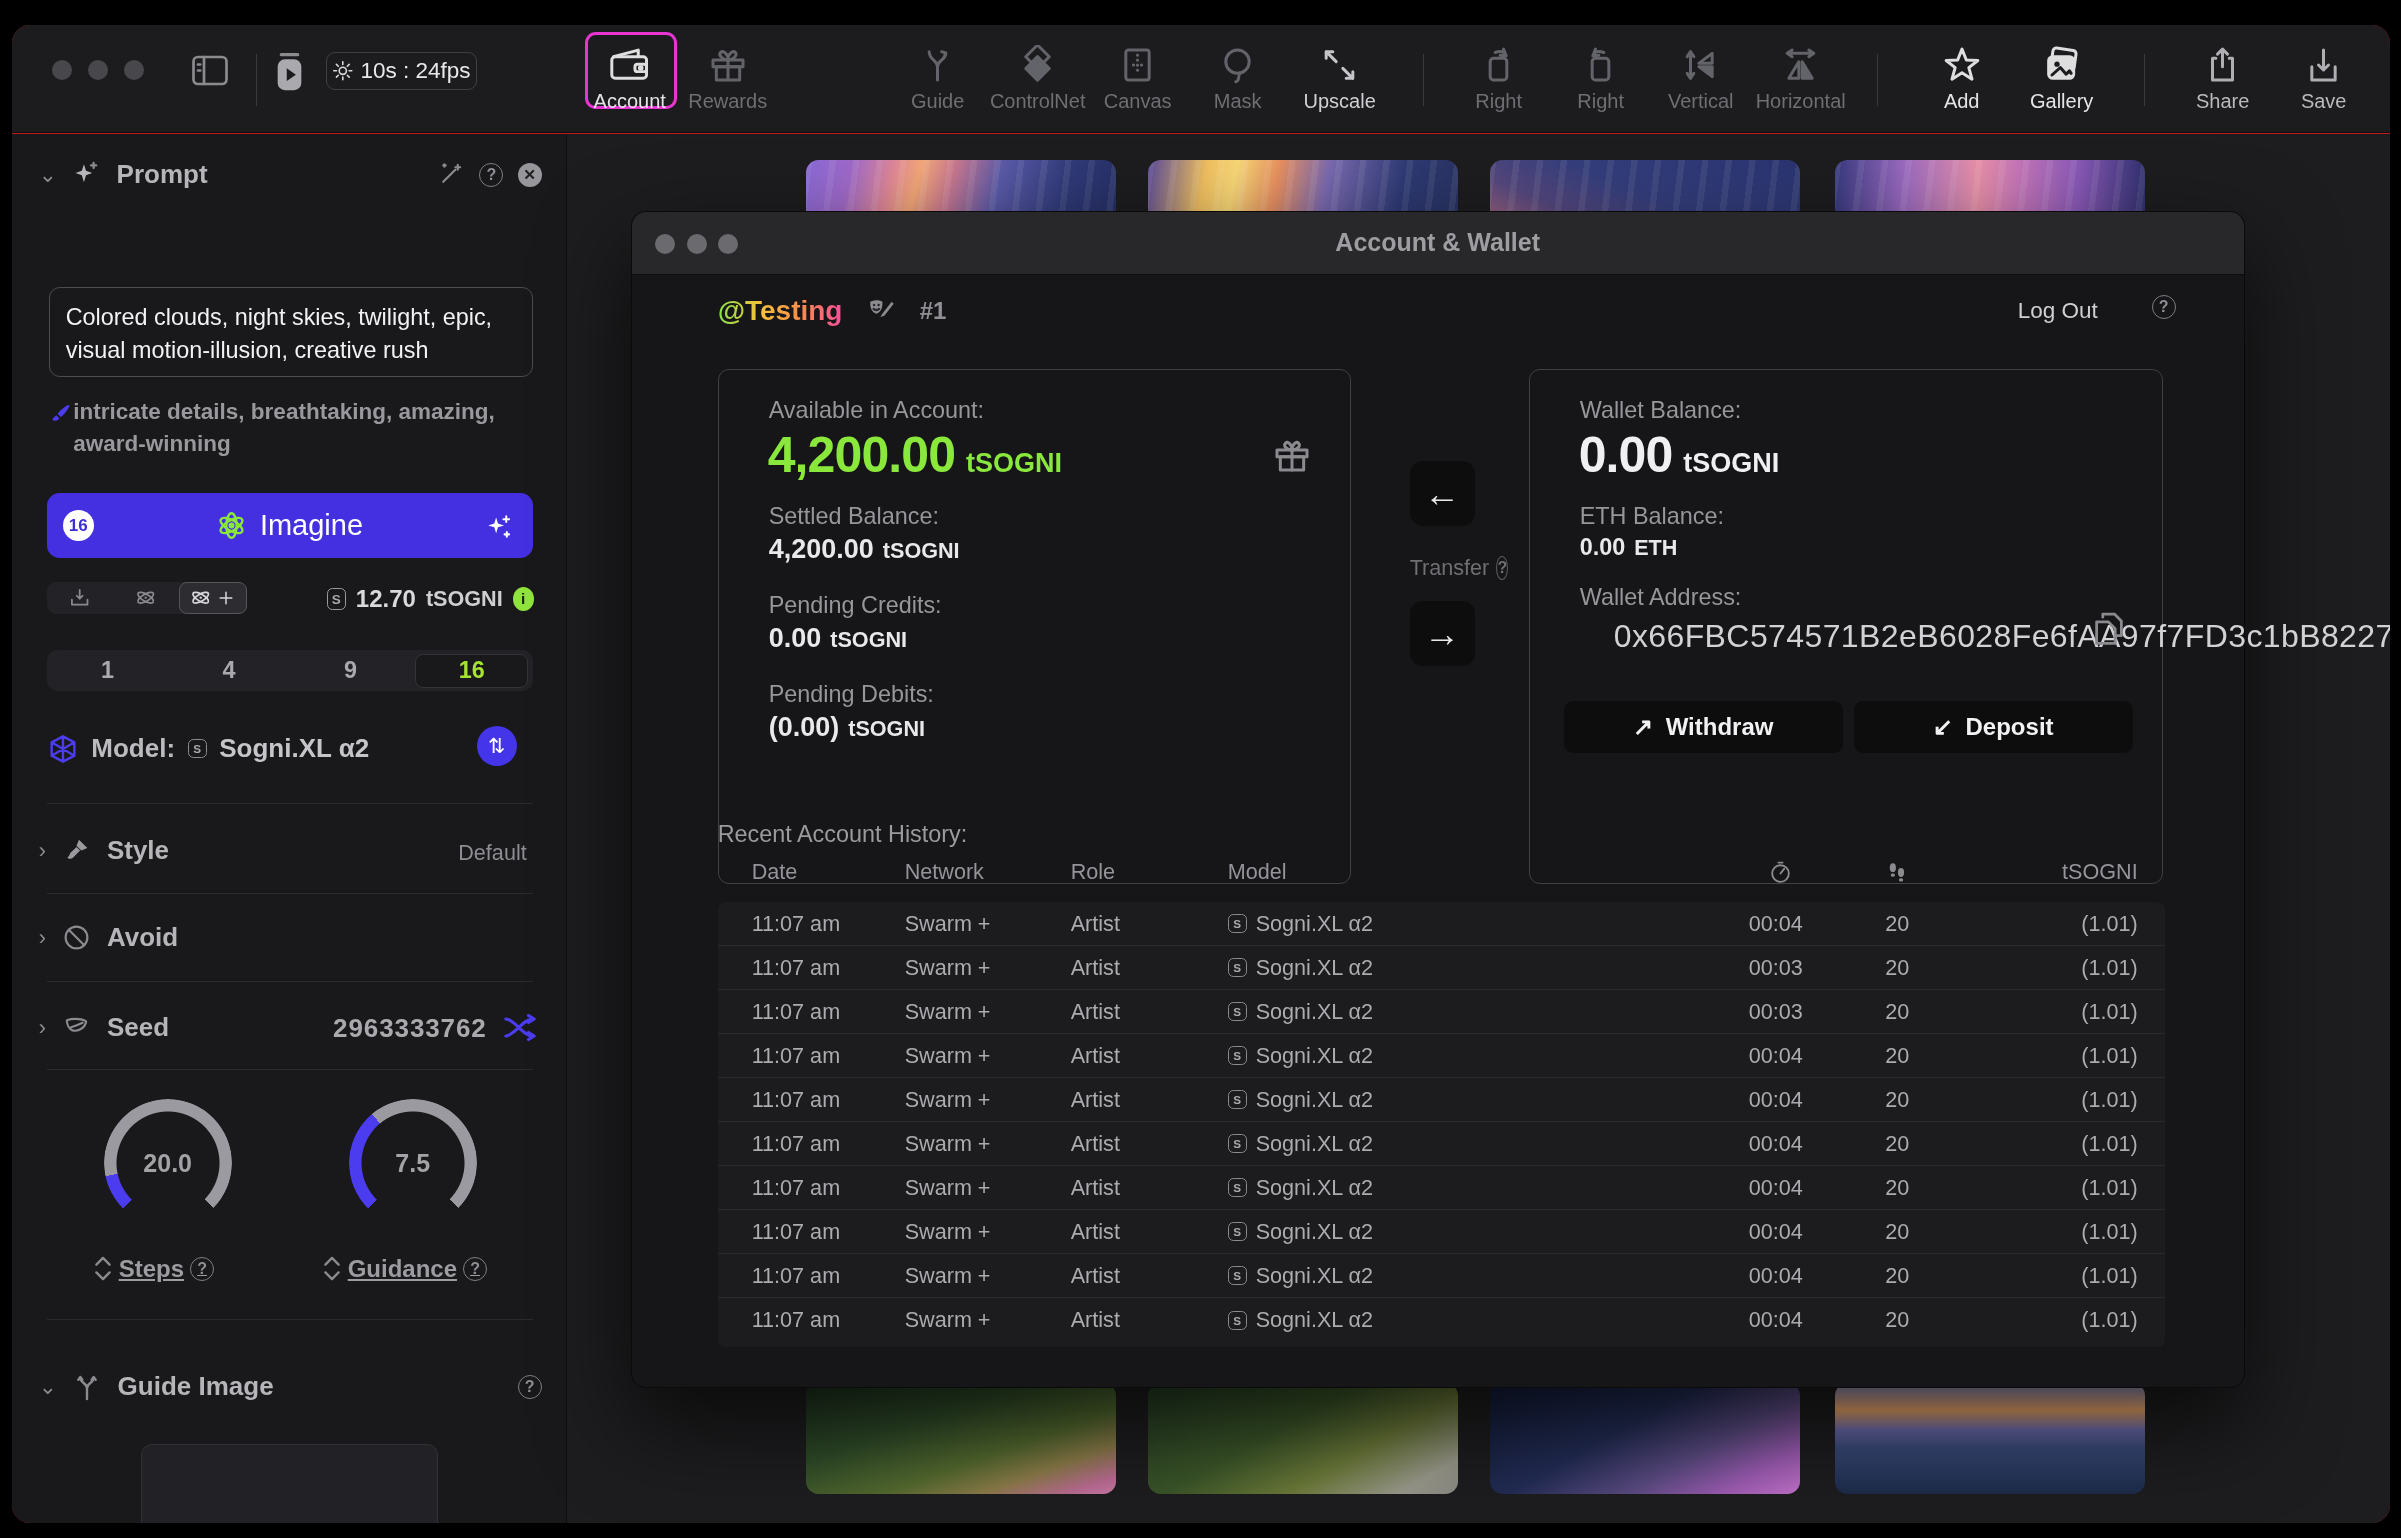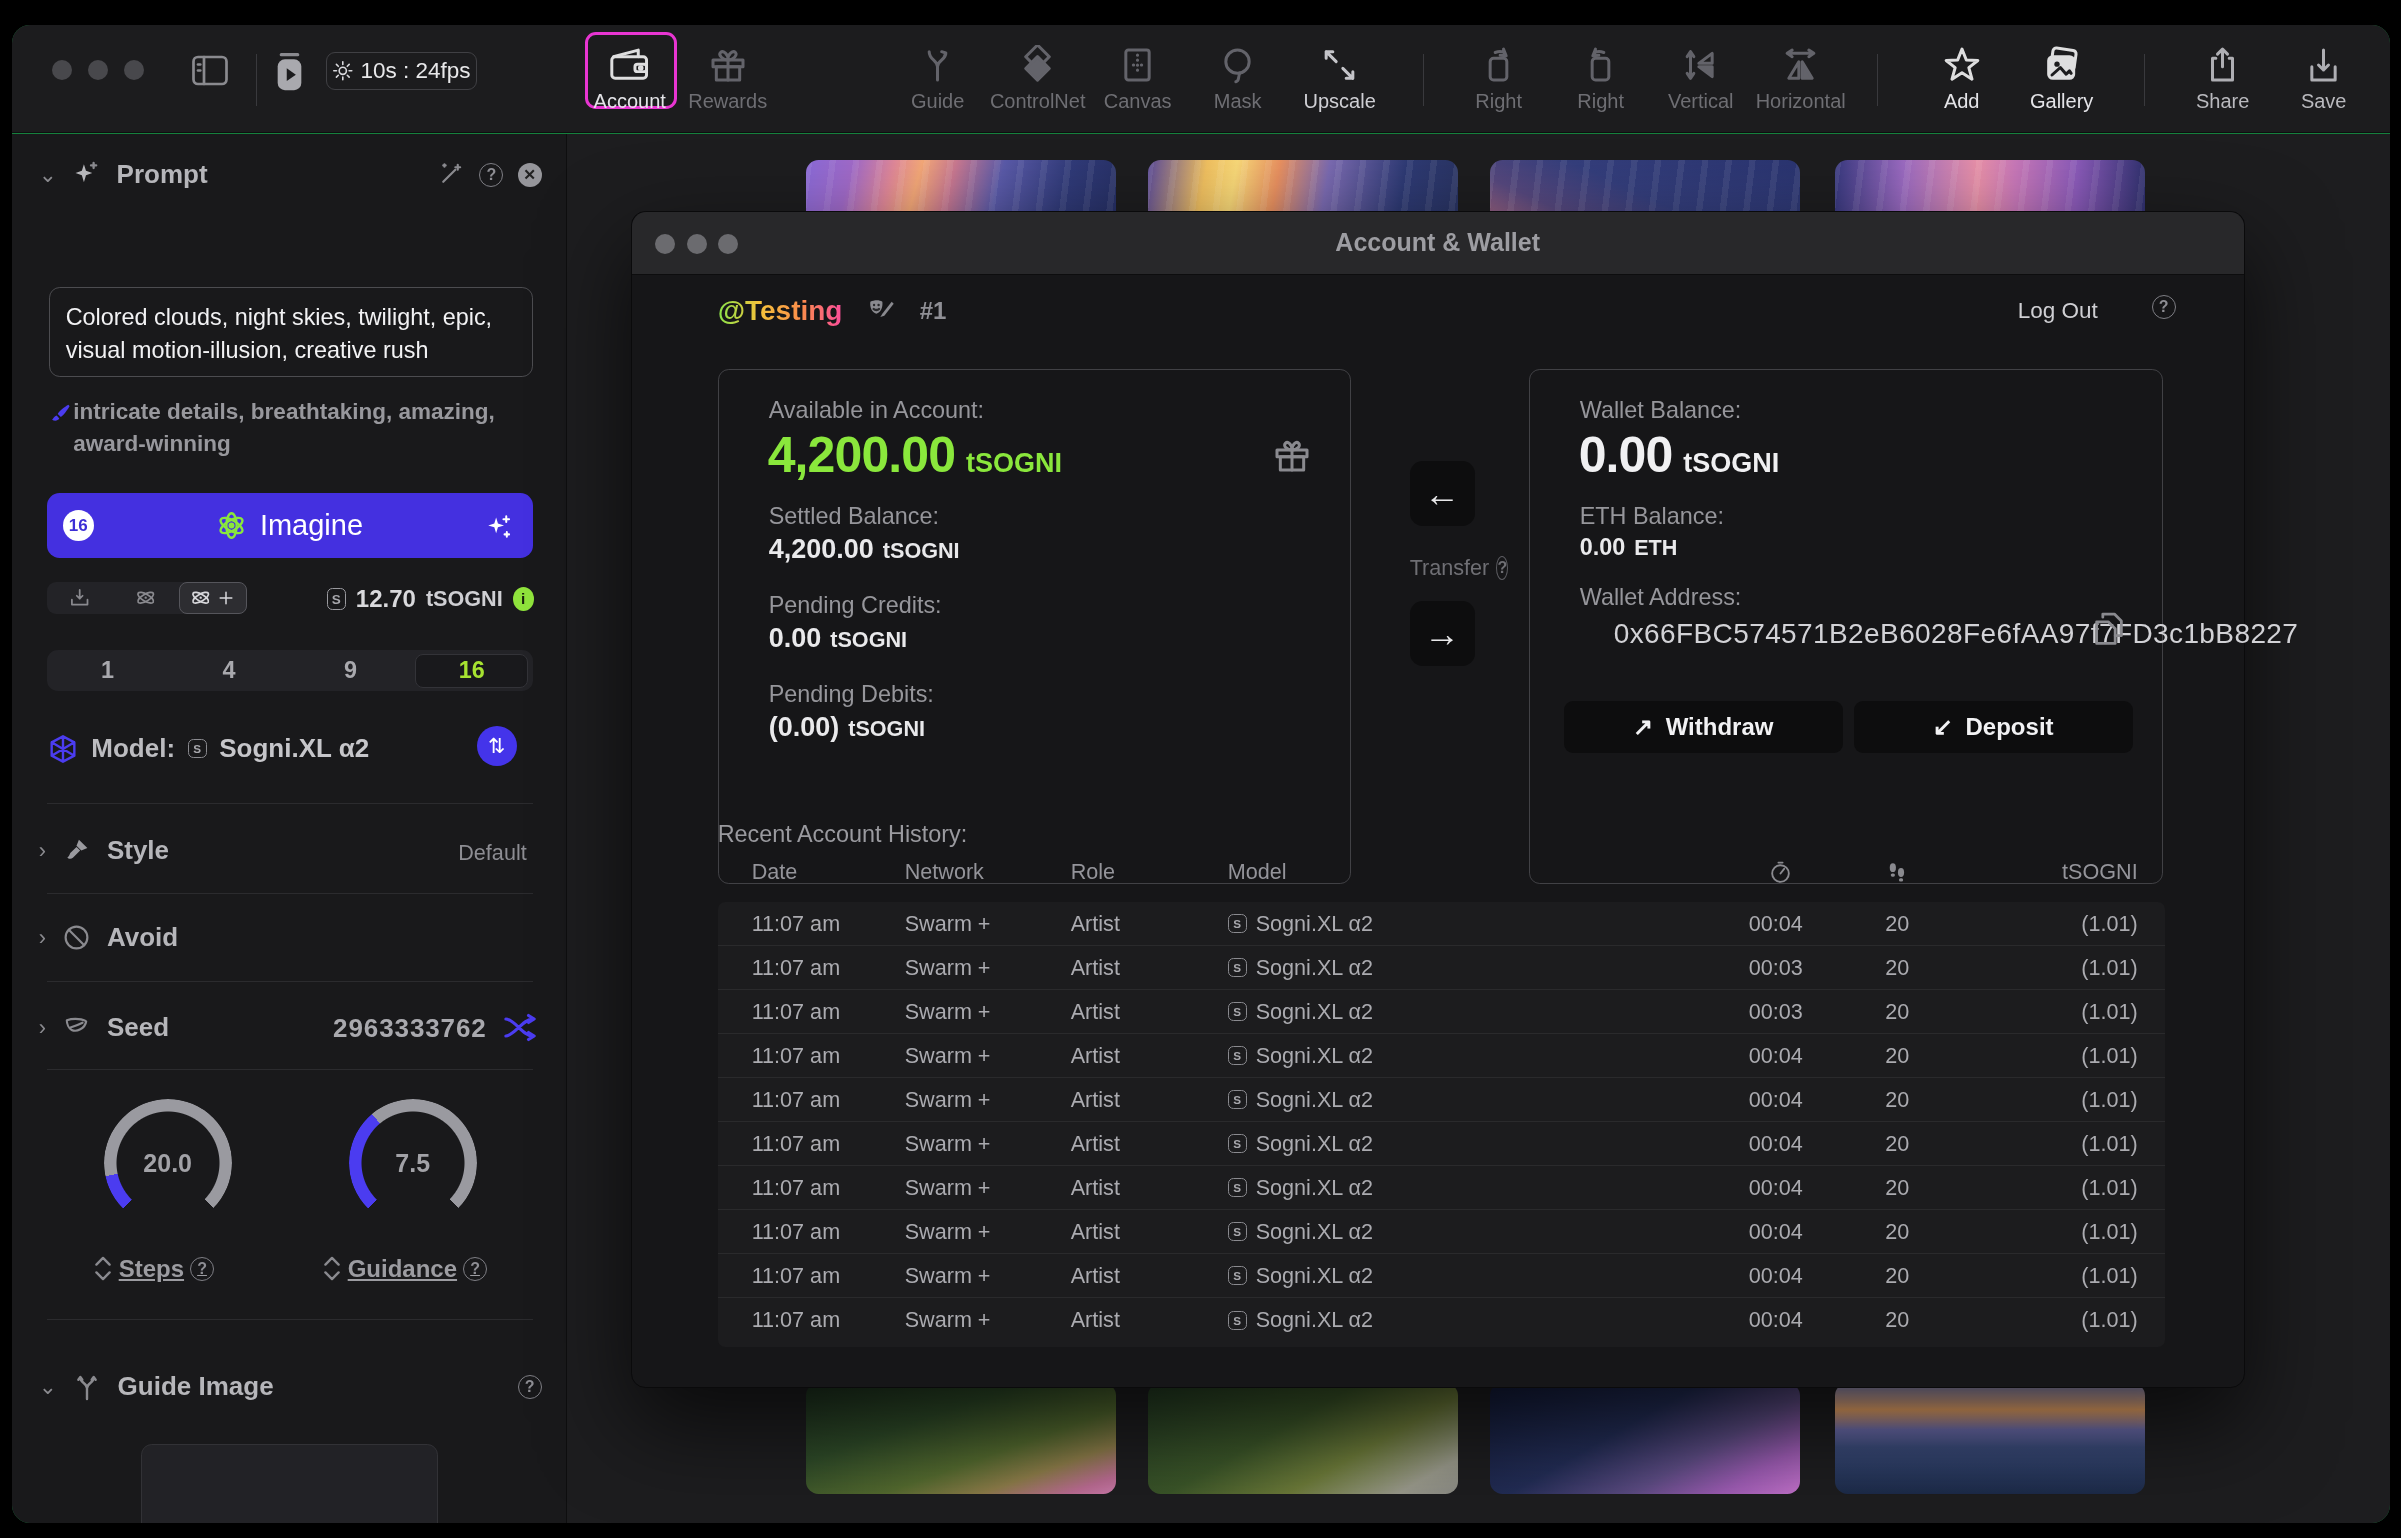--- a/index.html
+++ b/index.html
@@ -1,17 +1,17 @@
 <!DOCTYPE html>
 <html style="font-size:14.4px"><head>
 <meta charset="utf-8">
 <style>
   * { margin:0; padding:0; box-sizing:border-box; }
   html,body { width:2401px; height:1539px; background:#000; font-family:"Liberation Sans",sans-serif; overflow:hidden; }
-  .window { position:absolute; left:11.7px; top:25px; width:2378px; height:1498px; background:#15803d; border-radius:18px; overflow:hidden; }
+  .window { position:absolute; left:11.7px; top:25px; width:2378px; height:1498px; background:#b91c1c; border-radius:18px; overflow:hidden; }
 
   
   .toolbar { position:absolute; left:0; top:0; width:100%; height:108px; background:#1c1c1e; border-bottom:0.9px solid #0e0e0f; }
   .tdot { position:absolute; top:35px; width:20px; height:20px; border-radius:50%; background:#48484c; }
   .vdiv { position:absolute; top:29px; width:0.9px; height:52px; background:#39393d; }
   .tbtn { position:absolute; top:20px; width:117px; transform:translateX(-50%); text-align:center; color:#6e6e73; cursor:default; }
   .tbtn svg { stroke:#63636a; }
   .tbtn .tlabel { display:block; margin-top:5.4px; font-size:20px; }
   .tbtn.bright { color:#cfcfd4; } .tbtn.bright svg { stroke:#c4c4c9; }
   .tbtn.lit { color:#e4e4e8; } .tbtn.lit svg { stroke:#dededf; }
@@ -86,21 +86,21 @@
   .mq { position:absolute; right:68px; top:83px; }
   .wbox { position:absolute; top:157px; width:633px; height:515px; border:1.3px solid #414145; border-radius:10.8px; }
   .wlabel { position:absolute; left:50px; color:#96969b; font-size:23.4px; }
   .wbig { position:absolute; left:49px; display:flex; align-items:baseline; gap:10.8px; }
   .green { color:#8ae73c; }
   .white { color:#f0f0f2; }
   .bignum { font-size:50px; font-weight:bold; letter-spacing:-0.9px; }
   .bigunit { font-size:27px; font-weight:bold; }
   .wval { position:absolute; left:50px; display:flex; align-items:baseline; gap:9px; color:#e9e9eb; }
   .wval .v { font-size:27px; font-weight:bold; } .wval .u { font-size:21.6px; font-weight:bold; }
-  .addr { color:#d2d2d6; font-size:28px; letter-spacing:0.4px;margin-left:12px; }
+  .addr { color:#d2d2d6; font-size:32px; letter-spacing:0.4px;margin-left:12px; }
   .wbtn { position:absolute; top:331px; width:279px; height:52px; background:#0d0d0e; border-radius:9px; display:flex; align-items:center; justify-content:center; gap:12.6px; color:#f2f2f4; font-size:24px; font-weight:bold; }
   .arrbtn { position:absolute; left:778px; width:65px; height:65px; background:#0d0d0e; border-radius:12.6px; display:flex; align-items:center; justify-content:center; color:#e8e8ea; font-size:36px; }
   .translabel { position:absolute; left:778px; top:343px; width:65px; display:flex; align-items:center; gap:7.2px; color:#6f6f74; font-size:21.6px; }
   .histtitle { position:absolute; left:86px; top:609px; color:#9a9a9f; font-size:23.4px; }
   .histhead, .hrow { display:grid; grid-template-columns:153px 166px 157px 503px 99px 135px 1fr; align-items:center; }
   .histhead { position:absolute; left:86px; top:642px; width:1447px; height:36px; padding:0 27px 0 34px; color:#94949a; font-size:21.6px; }
   .histbody { position:absolute; left:86px; top:690px; width:1447px; height:445px; background:#1c1c1e; border-radius:7.2px; overflow:hidden; }
   .hrow { height:44px; padding:0 27px 0 34px; color:#ababb0; font-size:21.6px; border-bottom:0.9px solid #2a2a2c; }
   .hrow:last-child { border-bottom:none; }
   .cell-r { text-align:right; } .cell-c { text-align:center; }

